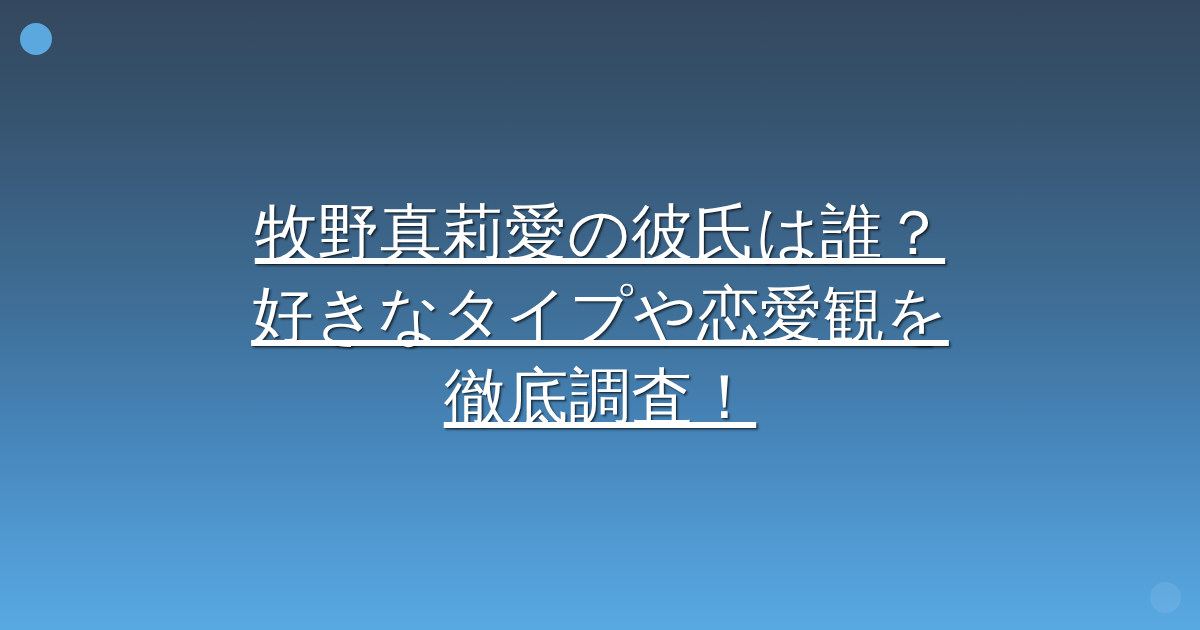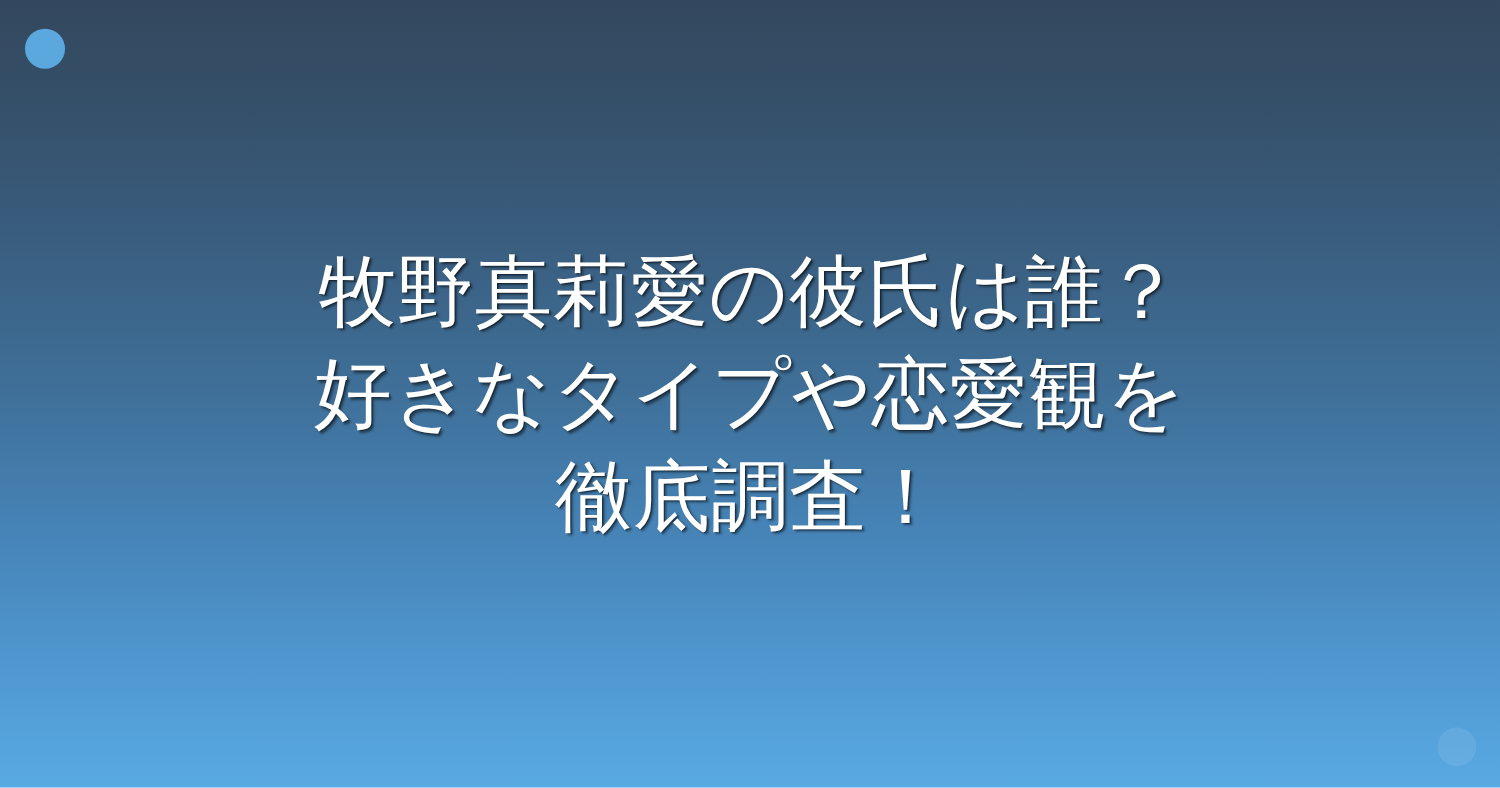--- a/index.html
+++ b/index.html
@@ -73,20 +73,21 @@
     color: #ffffff;
     font-family: "DejaVu Sans", "Liberation Sans", sans-serif;
     font-size: 62px;
     font-weight: 400;
     line-height: 1.32;
     letter-spacing: 0.5px;
     text-shadow:
       2px 2px 2px rgba(0, 0, 0, 0.45),
       1px 1px 0 rgba(0, 0, 0, 0.30);
     white-space: pre-line;
+    text-decoration: underline;
   }
 </style>
 </head>
 <body>
 
 <div class="card">
 
   <span class="dot dot-top-left"></span>
 
   <span class="dot dot-bottom-right"></span>

